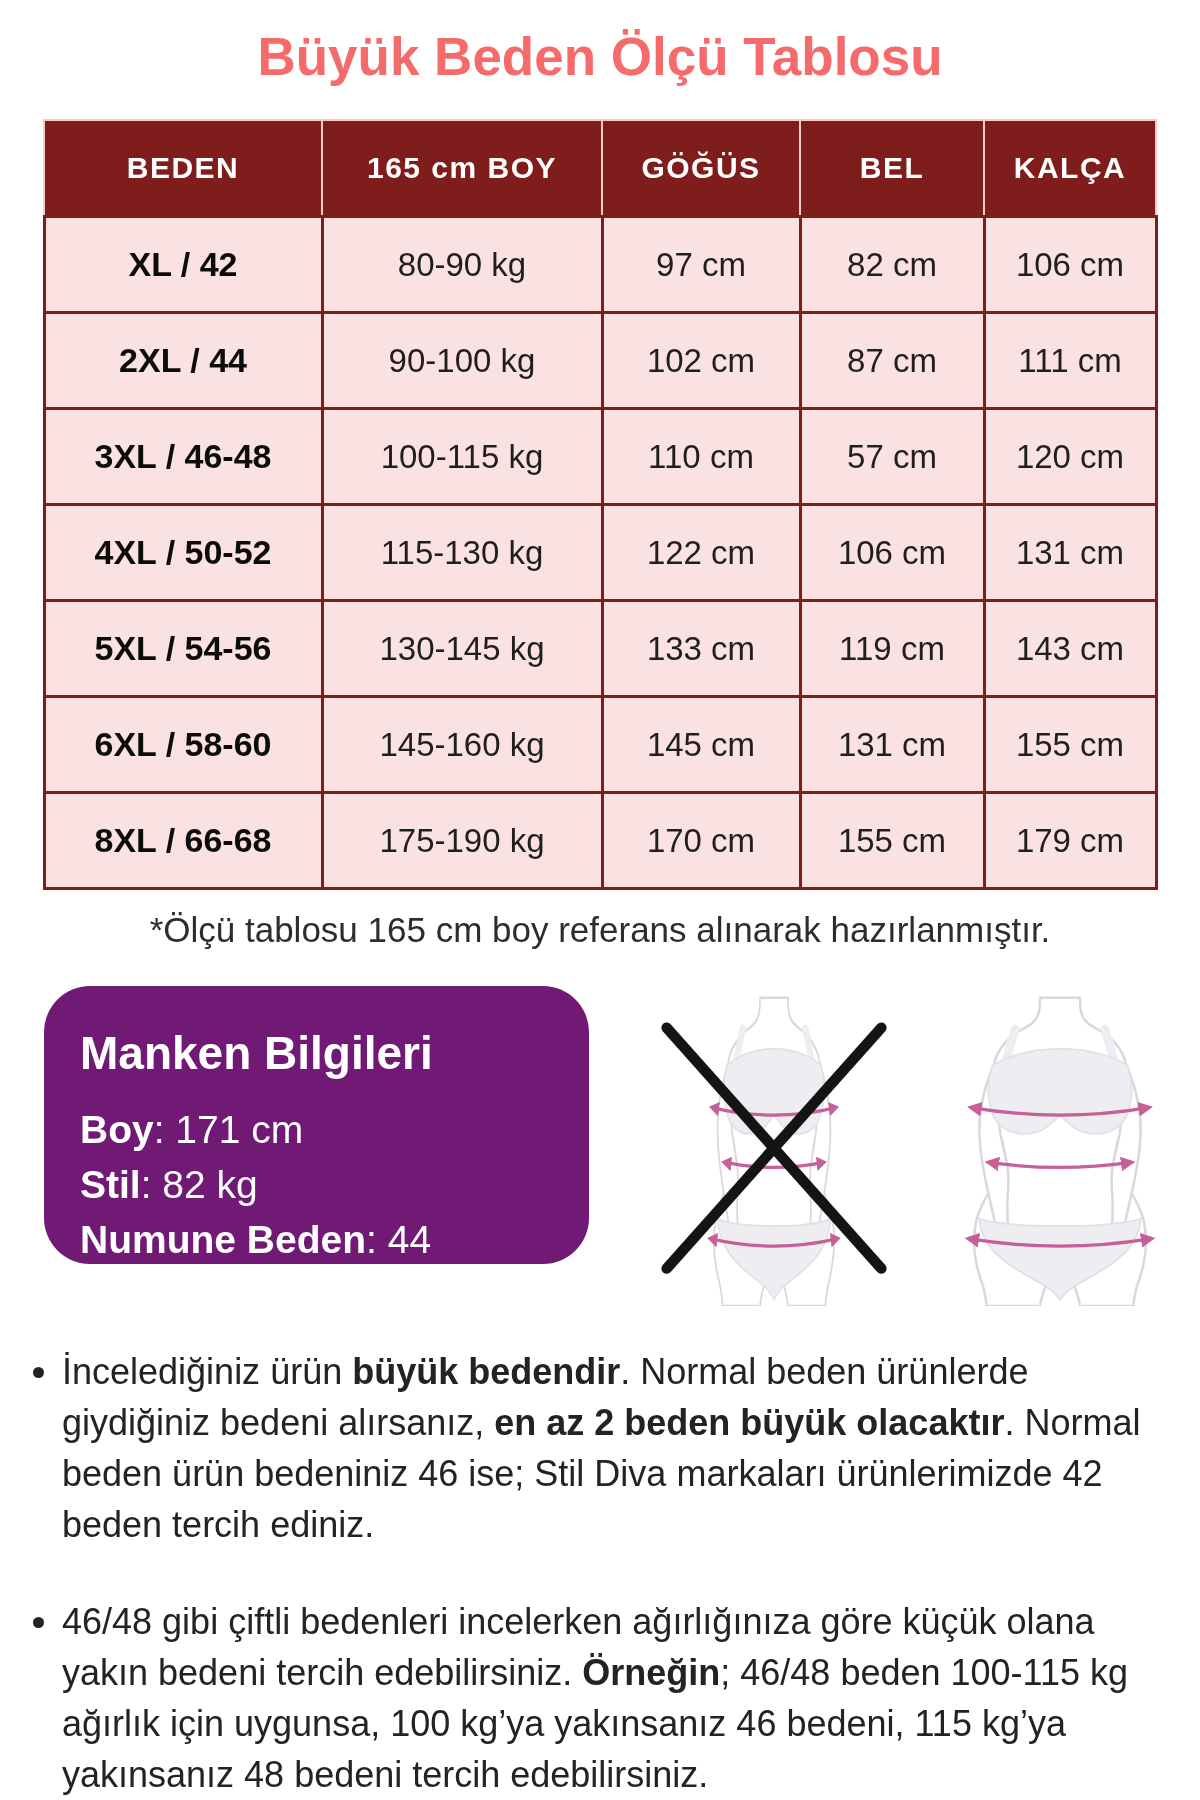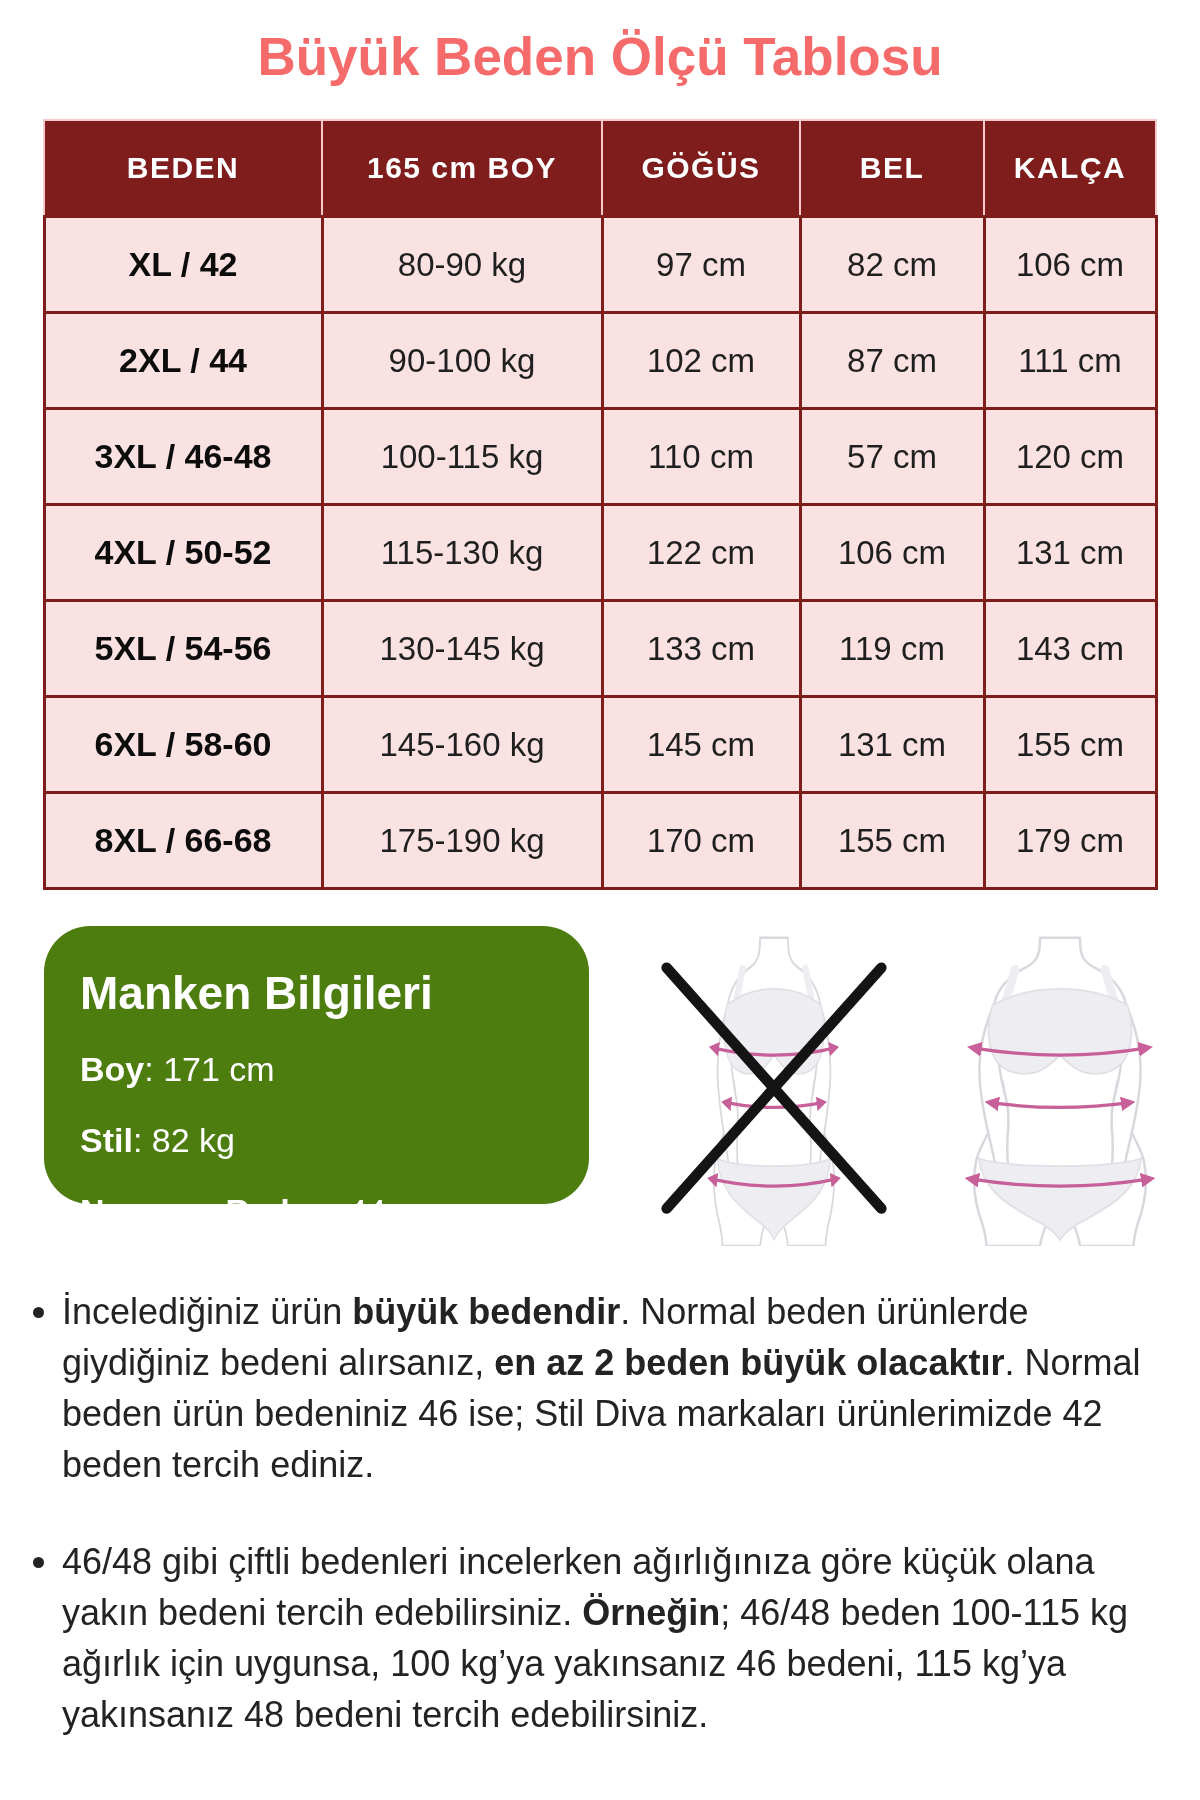--- a/index.html
+++ b/index.html
@@ -72,35 +72,34 @@
     margin:36px 15px 0 44px;
     display:flex;
     align-items:flex-start;
     height:326px;
   }
   .model-box {
     flex:none;
     width:545px;
     height:278px;
     box-sizing:border-box;
-    background:#4d7c0f;
+    background:#701a75;
     border-radius:46px;
     color:#ffffff;
     padding:32px 28px 4px 36px;
   }
   .model-title {
     font-size:46px;
     font-weight:800;
     margin:8px 0 22px 0;
   }
   .model-line {
-    font-size:34px;
+    font-size:39px;
     line-height:55px;
     font-weight:400;
-    margin-top:16px;
   }
   .model-line b { font-weight:800; }
 
   
   .figures {
     flex:1;
     display:flex;
     justify-content:flex-end;
     gap:36px;
     padding-top:8px;
@@ -216,20 +215,21 @@
         <tr>
           <td class="size-col">8XL / 66-68</td>
           <td>175-190 kg</td>
           <td>170 cm</td>
           <td>155 cm</td>
           <td>179 cm</td>
         </tr>
       </tbody>
   </table>
 
+  <div class="footnote">*Ölçü tablosu 165 cm boy referans alınarak hazırlanmıştır.</div>
 
   <div class="model-section">
     <div class="model-box">
       <div class="model-title">Manken Bilgileri</div>
       <div>
           <div class="model-line"><b>Boy</b>: 171 cm</div>
           <div class="model-line"><b>Stil</b>: 82 kg</div>
           <div class="model-line"><b>Numune Beden</b>: 44</div>
         </div>
     </div>

